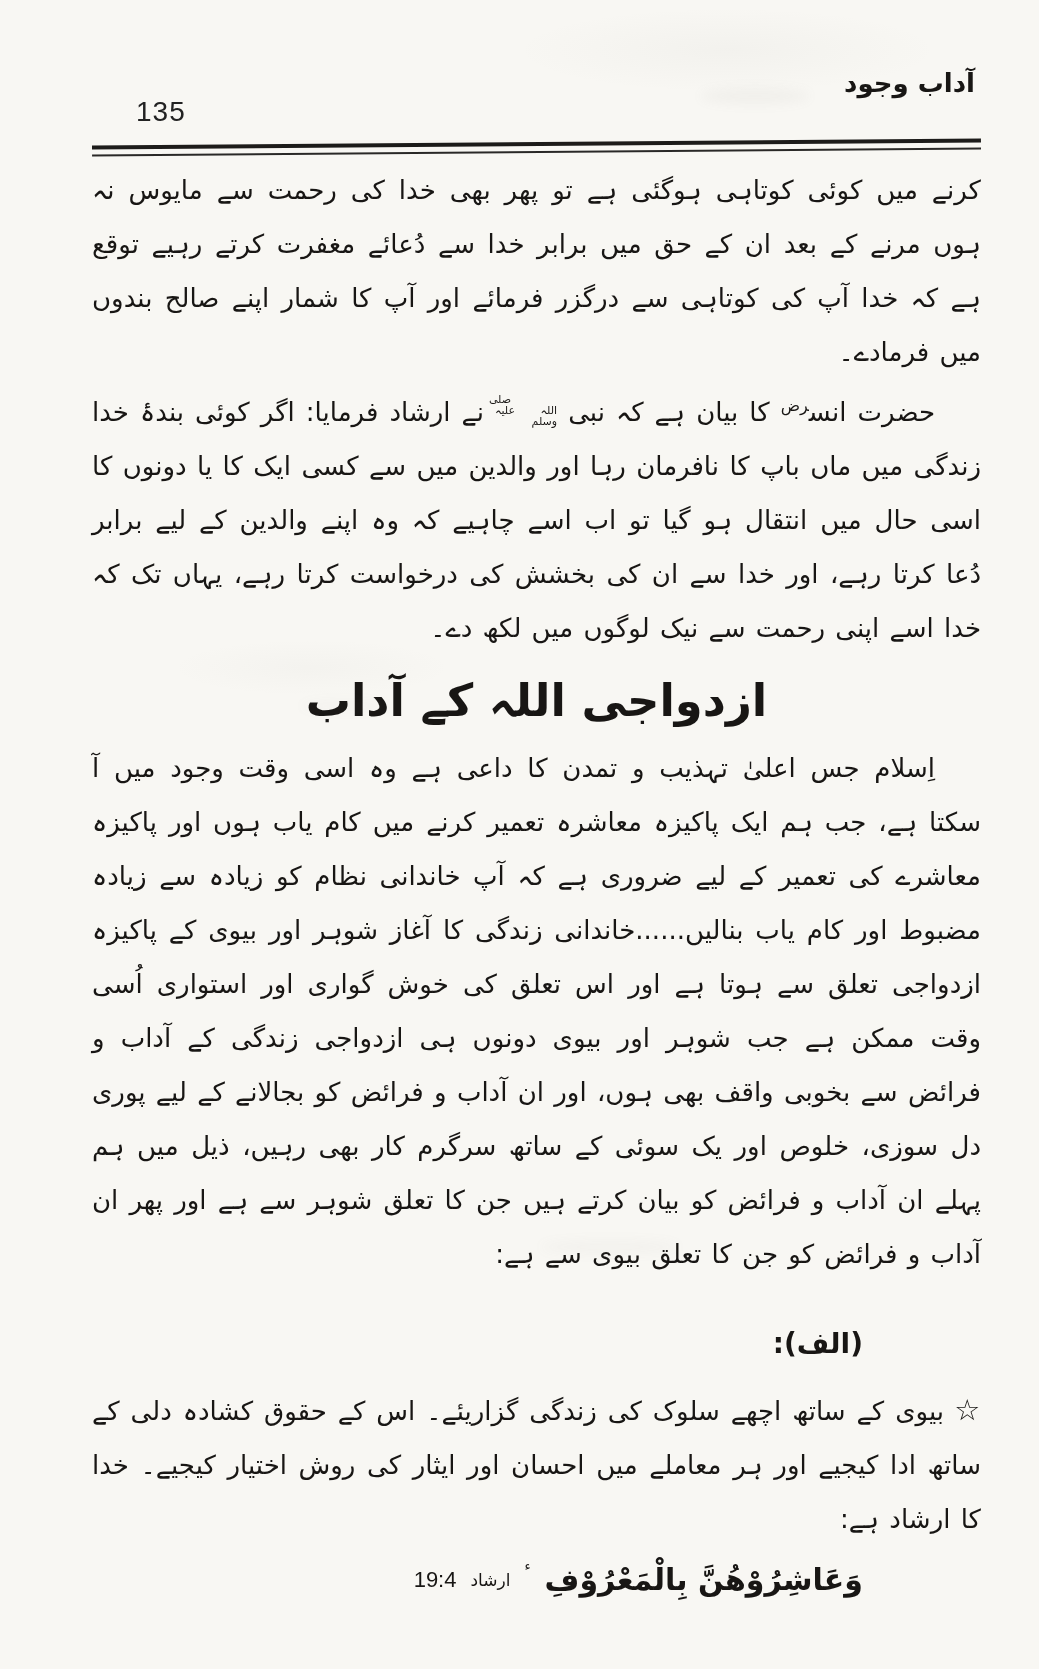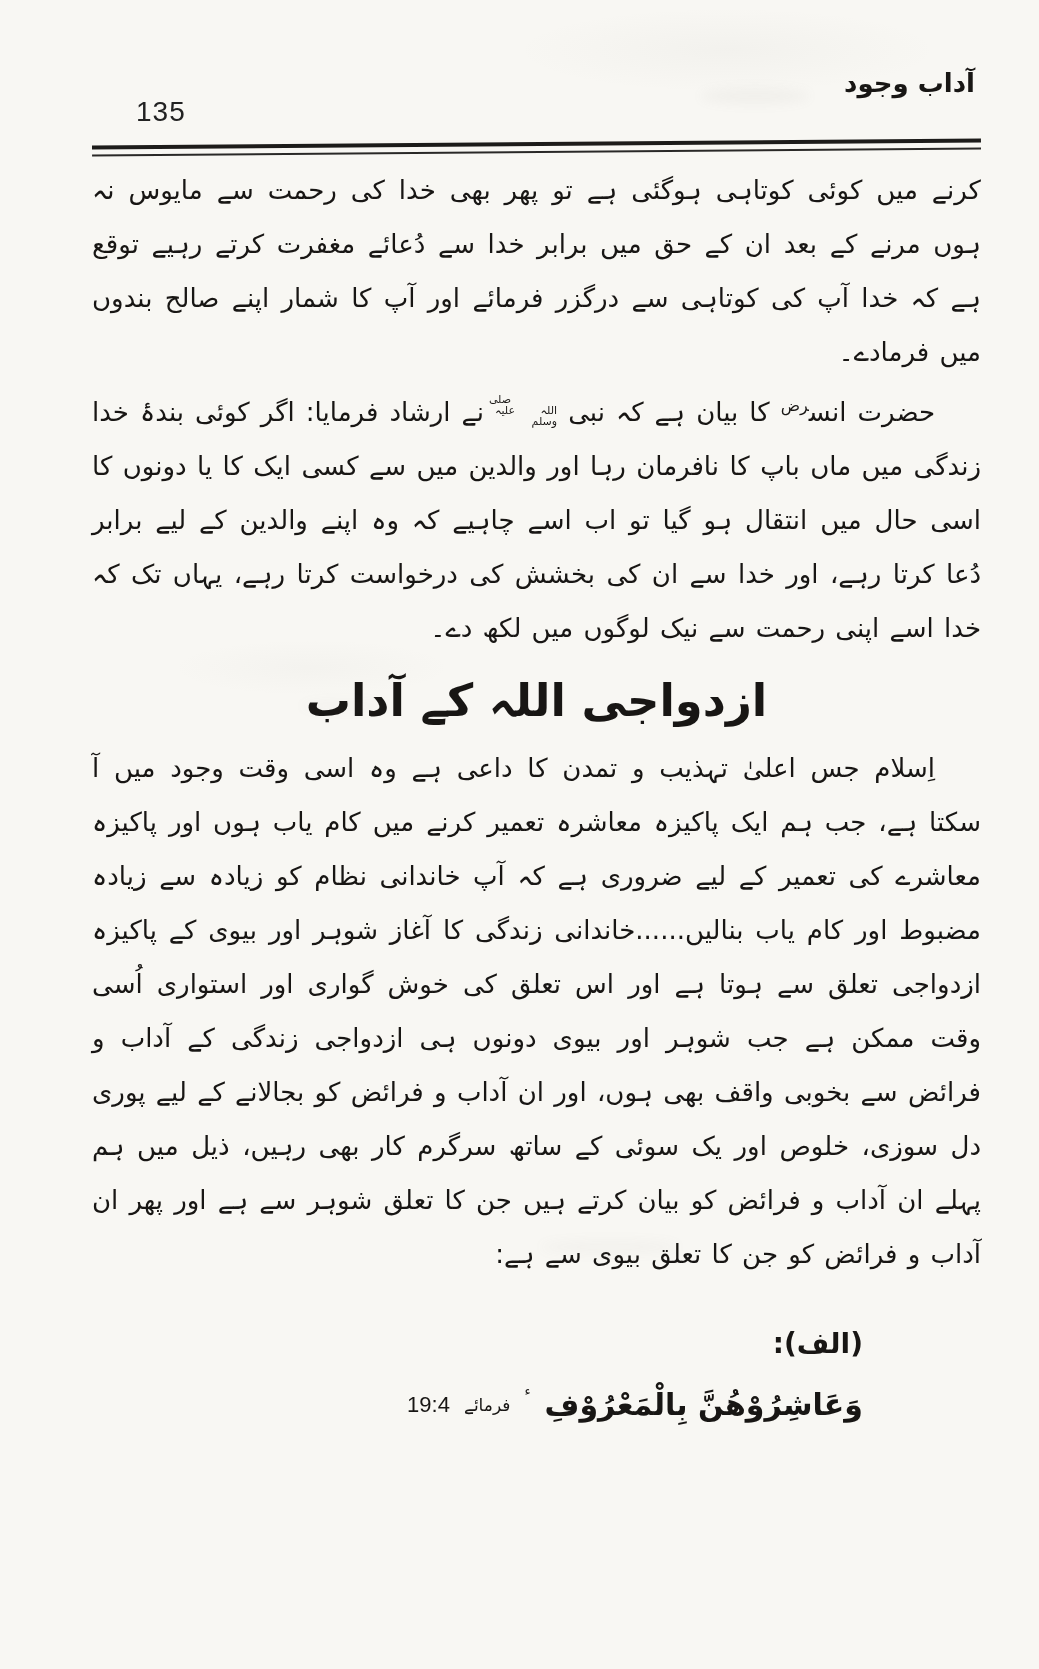--- a/index.html
+++ b/index.html
@@ -123,23 +123,24 @@
     <p class="para first">کرنے میں کوئی کوتاہی ہوگئی ہے تو پھر بھی خدا کی رحمت سے مایوس نہ ہوں مرنے کے بعد ان کے حق میں برابر خدا سے دُعائے مغفرت کرتے رہیے توقع ہے کہ خدا آپ کی کوتاہی سے درگزر فرمائے اور آپ کا شمار اپنے صالح بندوں میں فرمادے۔</p>
 
     <p class="para indent"><span>حضرت انس</span><span class="rz-mark">رض</span><span> کا بیان ہے کہ نبی </span><span class="honorific">صلی اللہ علیہ وسلم</span><span> نے ارشاد فرمایا: اگر کوئی بندۂ خدا زندگی میں ماں باپ کا نافرمان رہا اور والدین میں سے کسی ایک کا یا دونوں کا اسی حال میں انتقال ہو گیا تو اب اسے چاہیے کہ وہ اپنے والدین کے لیے برابر دُعا کرتا رہے، اور خدا سے ان کی بخشش کی درخواست کرتا رہے، یہاں تک کہ خدا اسے اپنی رحمت سے نیک لوگوں میں لکھ دے۔</span></p>
 
     <h1 class="section-heading">ازدواجی اللہ کے آداب</h1>
 
     <p class="para indent">اِسلام جس اعلیٰ تہذیب و تمدن کا داعی ہے وہ اسی وقت وجود میں آ سکتا ہے، جب ہم ایک پاکیزہ معاشرہ تعمیر کرنے میں کام یاب ہوں اور پاکیزہ معاشرے کی تعمیر کے لیے ضروری ہے کہ آپ خاندانی نظام کو زیادہ سے زیادہ مضبوط اور کام یاب بنالیں......خاندانی زندگی کا آغاز شوہر اور بیوی کے پاکیزہ ازدواجی تعلق سے ہوتا ہے اور اس تعلق کی خوش گواری اور استواری اُسی وقت ممکن ہے جب شوہر اور بیوی دونوں ہی ازدواجی زندگی کے آداب و فرائض سے بخوبی واقف بھی ہوں، اور ان آداب و فرائض کو بجالانے کے لیے پوری دل سوزی، خلوص اور یک سوئی کے ساتھ سرگرم کار بھی رہیں، ذیل میں ہم پہلے ان آداب و فرائض کو بیان کرتے ہیں جن کا تعلق شوہر سے ہے اور پھر ان آداب و فرائض کو جن کا تعلق بیوی سے ہے:</p>
 
     <div class="alif-label">(الف):</div>
 
+    <p class="para bullet-para"><span class="star-bullet">☆</span><span> بیوی کے ساتھ اچھے سلوک کی زندگی گزاریئے۔ اس کے حقوق کشادہ دلی کے ساتھ ادا کیجیے اور ہر معاملے میں احسان اور ایثار کی روش اختیار کیجیے۔ خدا کا ارشاد ہے:</span></p>
 
     <div class="verse-row">
       <span class="verse-arabic">وَعَاشِرُوْهُنَّ بِالْمَعْرُوْفِ</span>
       <span class="pause-mark">ء</span>
-      <span class="ref-name">فرمائے</span>
+      <span class="ref-name">ارشاد</span>
       <span class="ref-num">19:4</span>
     </div>
 
 
   </main>
 </div>
 
 </body></html>

